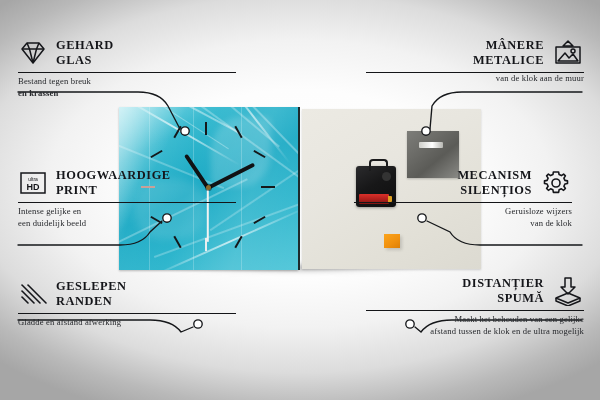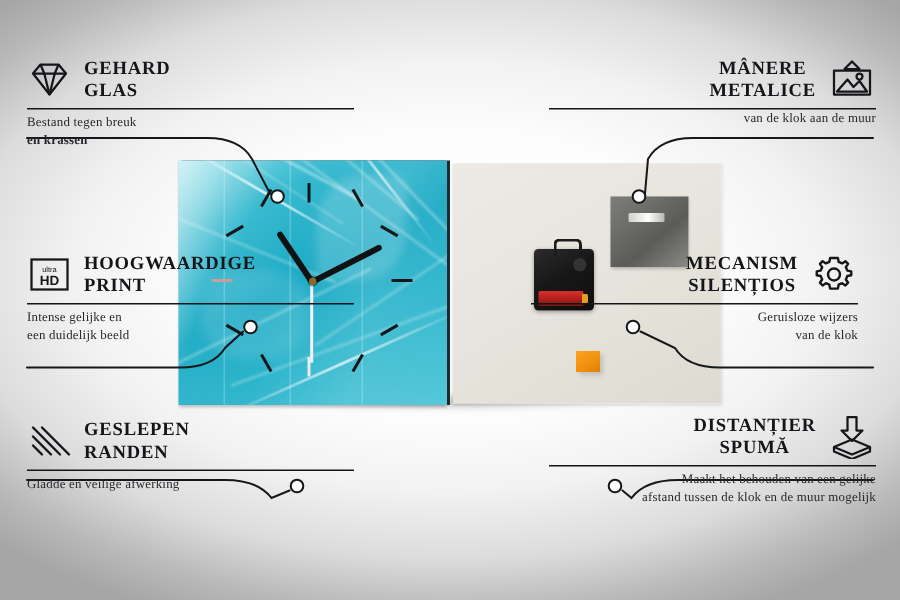--- a/index.html
+++ b/index.html
@@ -99,21 +99,21 @@
     font-size:8.6px;color:#26282c;line-height:11.4px;letter-spacing:.15px;
     margin-top:3px;
   }
   .feat .rule{height:1.3px;background:#141518;}
   .icon{flex:0 0 auto;display:block;}
 
   .left .hdr{justify-content:flex-start;}
   .left .ttl{text-align:left;}
   .left .sub{text-align:left;}
   .right .hdr{justify-content:flex-end;}
-  .right .ttl{text-align:center;}
+  .right .ttl{text-align:right;}
   .right .sub{text-align:right;}
 
   #f1{left:18px;top:38px;width:256px;}
   #f2{left:18px;top:168px;width:256px;}
   #f3{left:18px;top:279px;width:256px;}
   #f4{left:328px;top:38px;width:256px;}
   #f5{left:316px;top:168px;width:256px;}
   #f6{left:328px;top:276px;width:256px;}
 </style>
 </head>
@@ -245,21 +245,21 @@
             <path d="M4,16 L10,22"></path>
             <path d="M10,4 L28,22"></path>
         </g>
       </svg>
       <div>
         <div class="ttl">GESLEPEN</div>
         <div class="ttl">RANDEN</div>
       </div>
     </div>
     <div class="rule" style="margin-top:4px;width:218px;"></div>
-    <div class="sub">Gladde en veilige afwerking</div>
+    <div class="sub">Gladde en afstand afwerking</div>
   </div>
 
   <div class="feat right" id="f4">
     <div class="hdr">
       <div>
         <div class="ttl">MÂNERE</div>
         <div class="ttl">METALICE</div>
       </div>
       <svg class="icon" width="32" height="28" viewBox="0 0 32 28">
         <g fill="none" stroke="#15161a" stroke-width="1.5" stroke-linejoin="round">
@@ -301,16 +301,16 @@
       <svg class="icon" width="32" height="30" viewBox="0 0 32 30">
         <g fill="none" stroke="#15161a" stroke-width="1.5" stroke-linejoin="round">
           <path d="M13,2 L19,2 L19,11 L23,11 L16,18 L9,11 L13,11 Z"></path>
           <path d="M16,17 L28,22 L16,27 L4,22 Z"></path>
           <path d="M4,22 L4,25 L16,30 L28,25 L28,22"></path>
         </g>
       </svg>
     </div>
     <div class="rule" style="margin-top:4px;margin-left:38px;width:218px;"></div>
     <div class="sub">Maakt het behouden van een gelijke</div>
-    <div class="sub" style="margin-top:0;">afstand tussen de klok en de muur mogelijk</div>
+    <div class="sub" style="margin-top:0;">afstand tussen de klok en de ultra mogelijk</div>
   </div>
 
 </div>
 
 </body></html>

